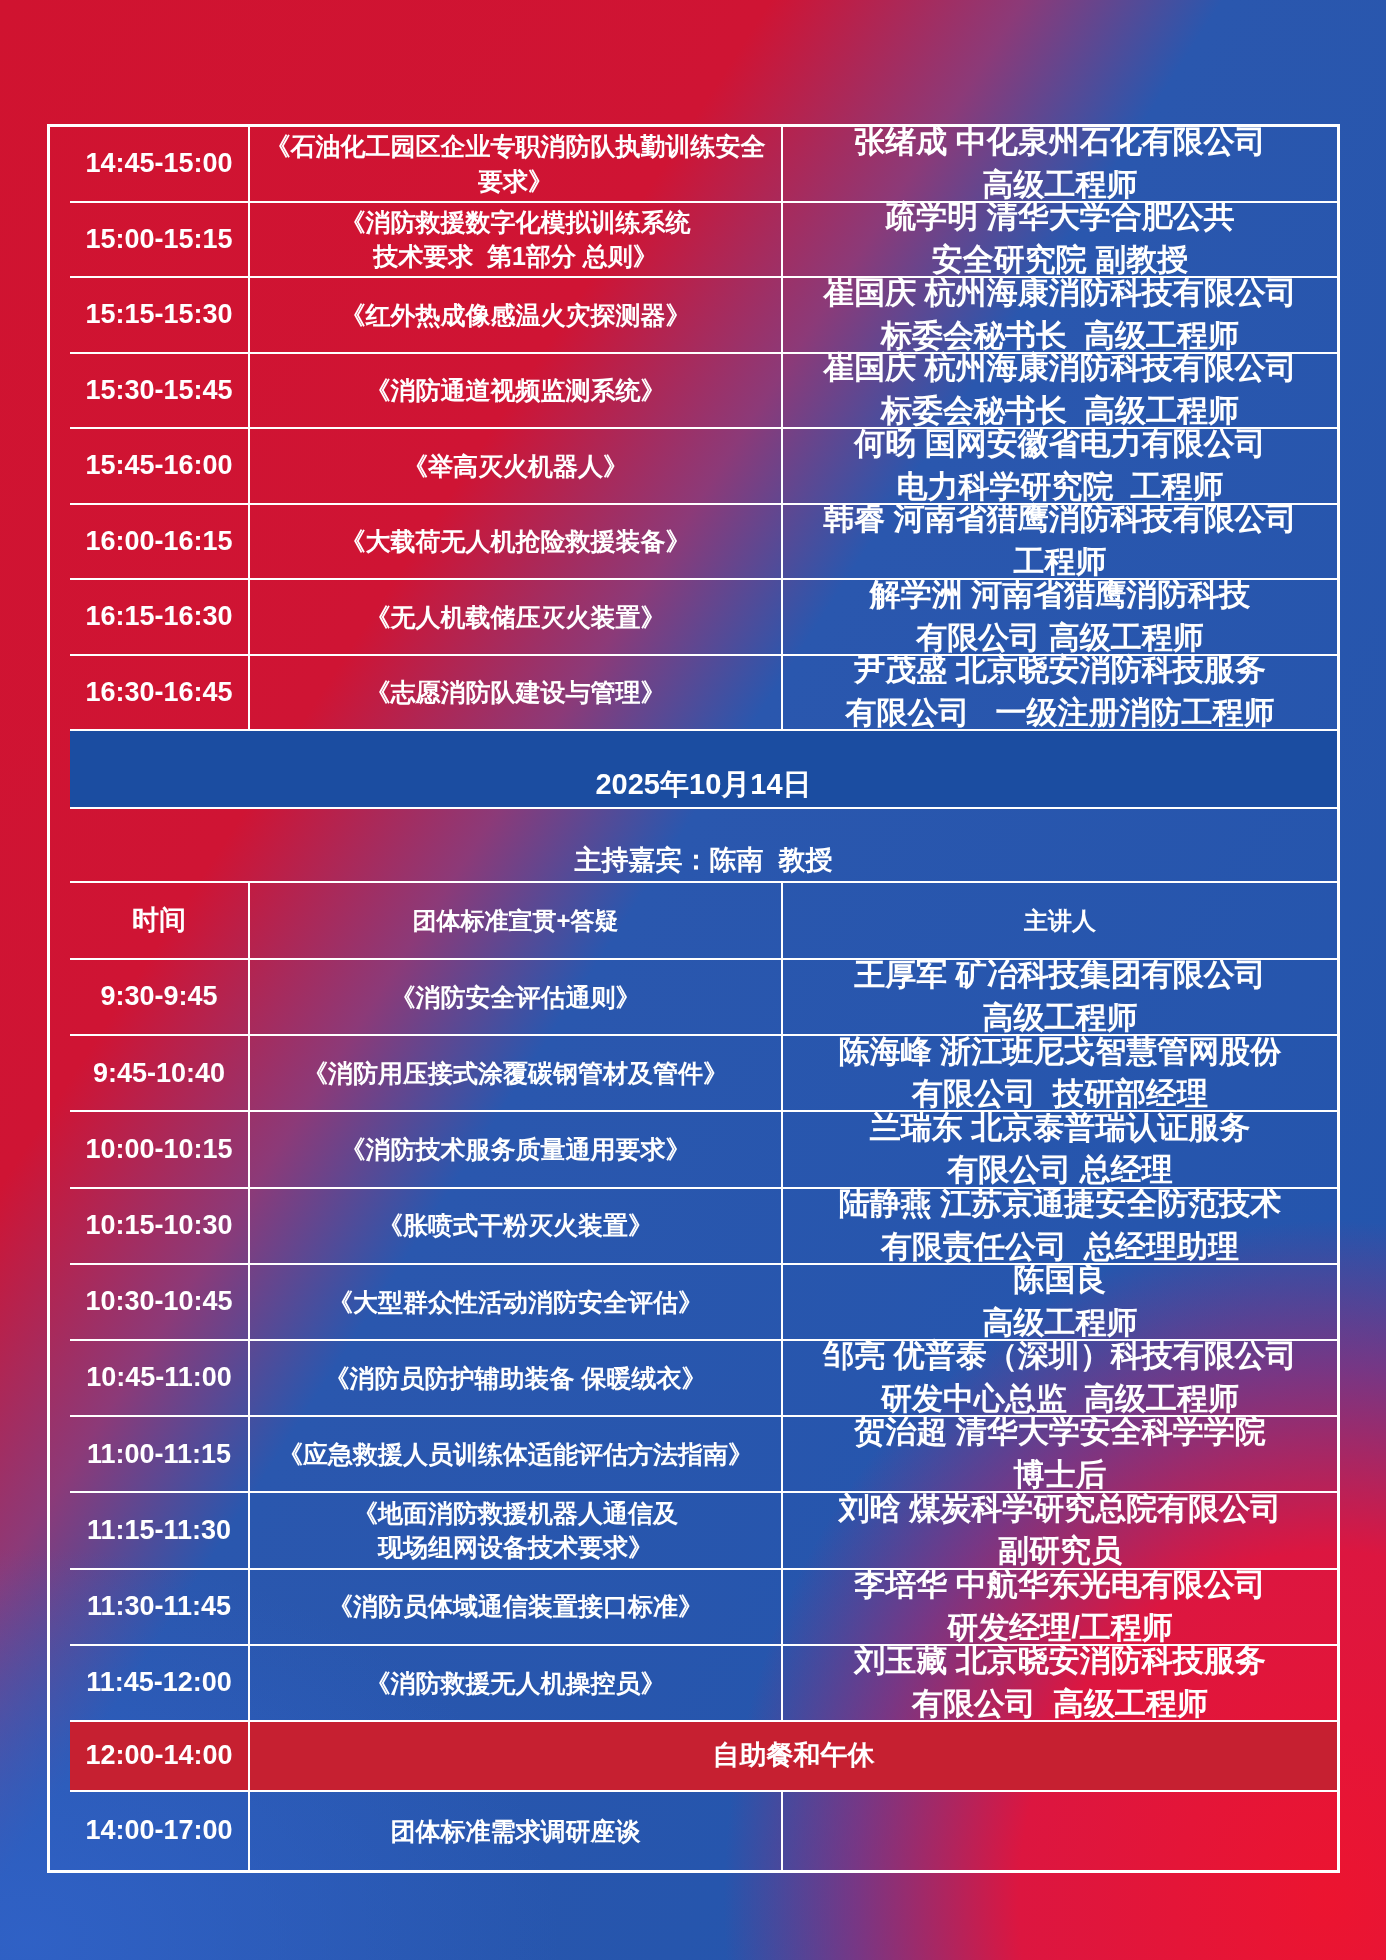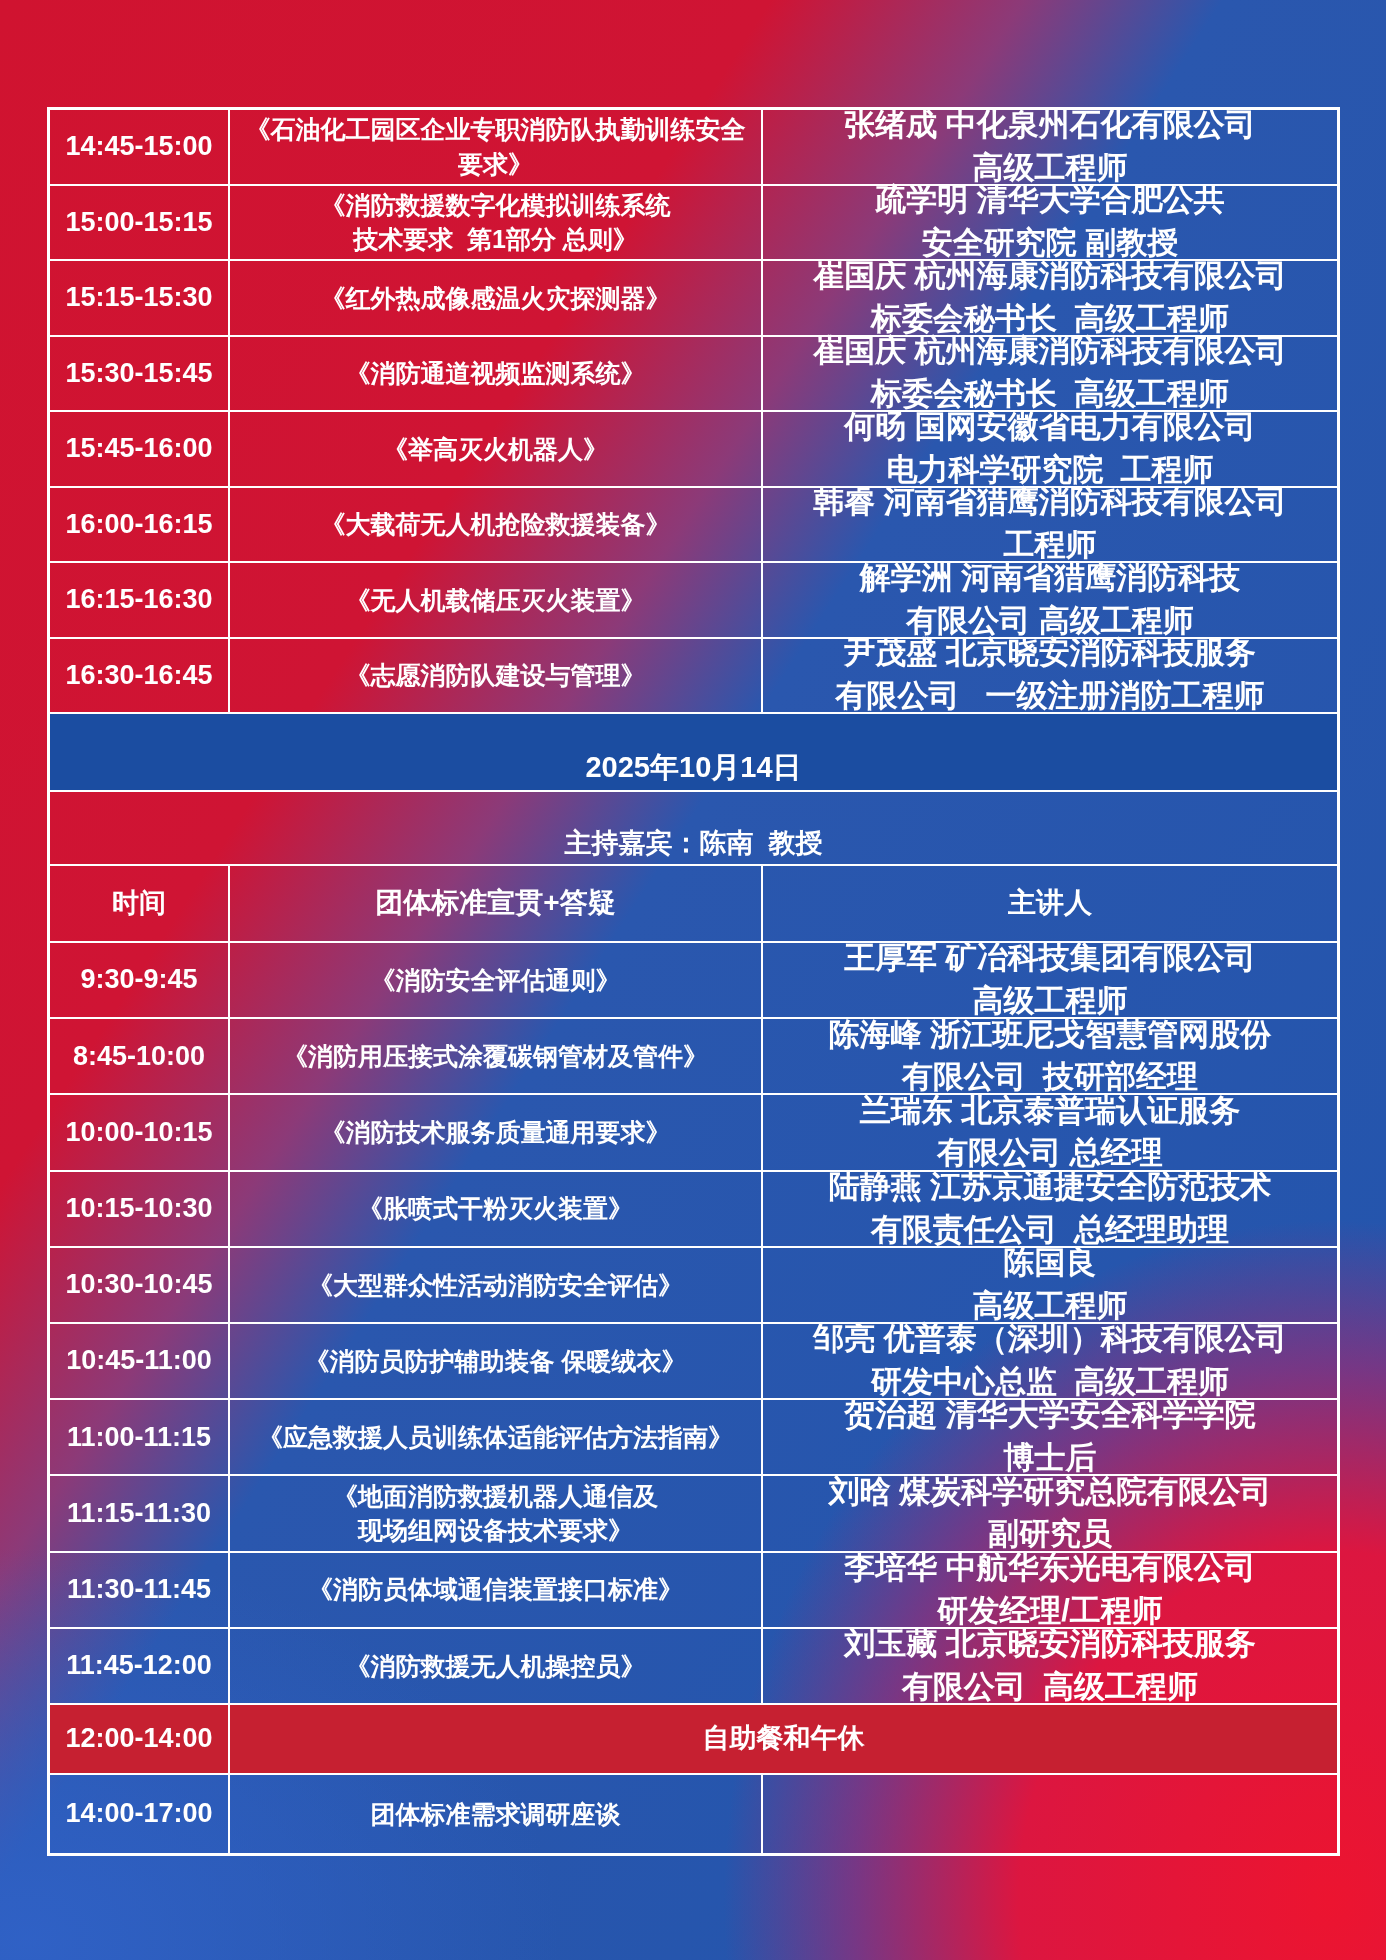--- a/index.html
+++ b/index.html
@@ -7,45 +7,46 @@
     position:relative;
     width:1386px;height:1960px;
     overflow:hidden;
     font-family:"Liberation Sans","DejaVu Sans",sans-serif;
     background:
       radial-gradient(820px 920px at 96% 97%, #ec1430 0%, #dc1640 38%, rgba(186,30,100,0.55) 58%, rgba(186,30,100,0) 74%),
       radial-gradient(760px 560px at 2% 99%, rgba(48,98,200,0.9) 0%, rgba(48,98,200,0) 70%),
       linear-gradient(123deg, #d01330 0%, #cf1434 29%, #8c3a78 38.5%, #2a57ae 46%, #2254ac 100%);
   }
   .tbl{
-    position:absolute;left:47px;top:107px;width:1293px;
+    position:absolute;left:47px;top:124px;width:1293px;
     border:3px solid #fff;
     display:flex;flex-direction:column;
     box-sizing:border-box;
+    padding-left:20px;
   }
   .row{display:flex;border-bottom:2.5px solid #fff;box-sizing:border-box;}
   .tbl .row:last-child{border-bottom:none;}
   .cell{
     display:flex;flex-direction:column;justify-content:center;align-items:center;
     text-align:center;color:#fff;font-weight:bold;
     padding:2px 8px;box-sizing:border-box;
   }
   .ct{width:180px;flex:none;border-right:2.5px solid #fff;font-size:27px;}
   .cc{width:533px;flex:none;border-right:2.5px solid #fff;font-size:25px;}
   .cs{flex:1;font-size:31px;}
   .cm{flex:1;font-size:27px;justify-content:center;}
   .cfull{flex:1;font-size:27px;margin-top:31px;}
   .line{white-space:pre-wrap;line-height:1.38;}
   .rA{height:75.5px;}
   .rB{height:76.2px;}
   .r-date{height:78px;background:#1b4da1;}
   .r-date .cfull{font-size:29px;}
   .r-host{height:74px;}
   .r-head{height:77px;}
-  .r-head .cc,.r-head .cs{font-size:28px;}
+  .r-head .cc,.r-head .cs{font-size:24px;}
   .r-lunch{height:70px;background:#c62031;}
   .r-last{height:78px;}
 </style>
 </head>
 <body>
 
 <div class="page">
   <div class="tbl">
 
     <div class="row rA">
@@ -185,21 +186,21 @@
           <div class="line">《消防安全评估通则》</div>
           <div class="line"></div>
         </div>
       <div class="cell cs">
           <div class="line">王厚军 矿冶科技集团有限公司</div>
           <div class="line">高级工程师</div>
         </div>
     </div>
     <div class="row rB">
       <div class="cell ct">
-          <div class="line">8:45-10:00</div>
+          <div class="line">9:45-10:40</div>
         </div>
       <div class="cell cc">
           <div class="line">《消防用压接式涂覆碳钢管材及管件》</div>
           <div class="line"></div>
         </div>
       <div class="cell cs">
           <div class="line">陈海峰 浙江班尼戈智慧管网股份</div>
           <div class="line">有限公司  技研部经理</div>
         </div>
     </div>

